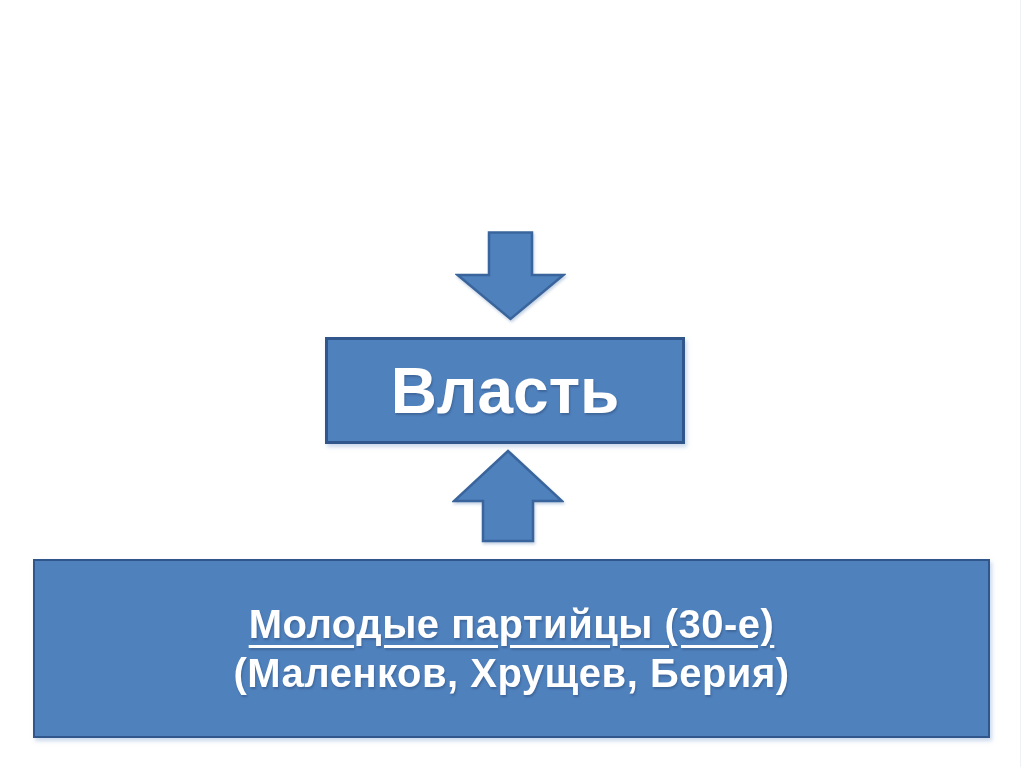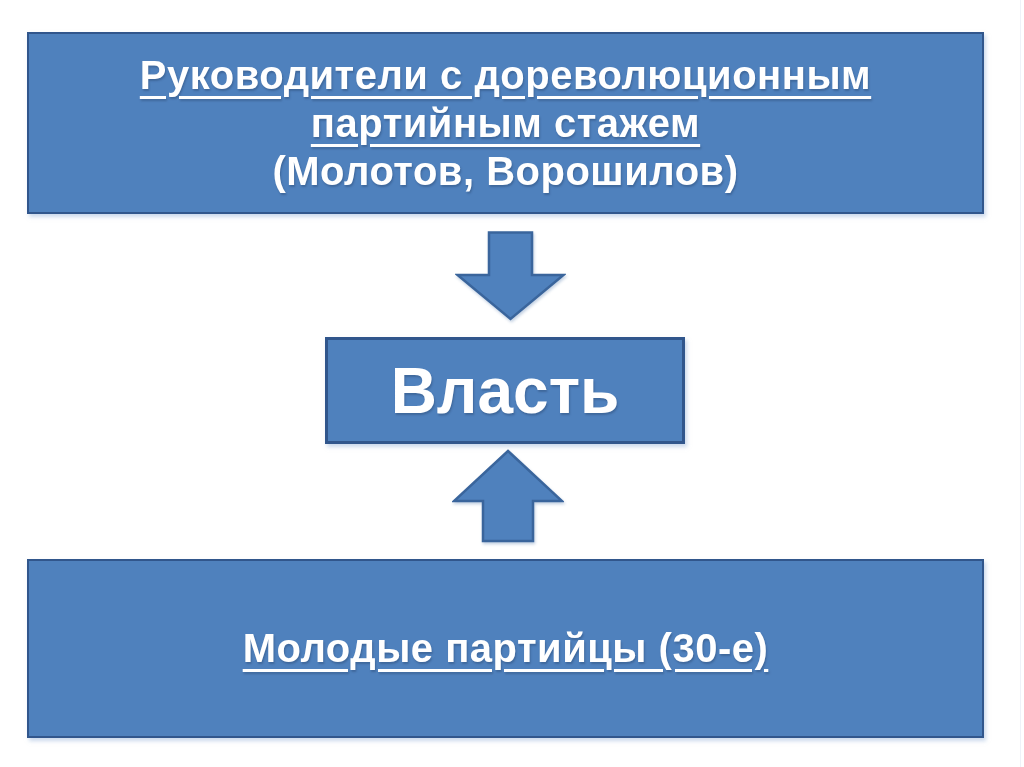--- a/index.html
+++ b/index.html
@@ -44,21 +44,21 @@
     left:27px;top:32px;width:957px;height:182px;
     font-size:40px;line-height:48px;
     letter-spacing:0.5px;
   }
   .center-box{
     left:325px;top:337px;width:360px;height:107px;
     border-width:3px;
     font-size:64px;line-height:1;
   }
   .bottom-box{
-    left:27px;top:559px;width:957px;height:179px;
+    left:33px;top:559px;width:957px;height:179px;
     font-size:40px;line-height:49px;
     letter-spacing:0.5px;
   }
 
   .arrow{
     position:absolute;
     filter:drop-shadow(1px 2px 1.5px rgba(120,150,190,0.45));
   }
   .arrow polygon{
     fill:var(--fill);
@@ -73,41 +73,35 @@
     position:absolute;
     right:3px;top:0;bottom:0;width:1px;
     background:#eef2f8;
   }
 </style>
 </head>
 <body>
 
 <div class="slide">
 
-  <div class="box top-box">
-    <div>
-      <span class="line u">Руководители с дореволюционным</span>
-      <span class="line u">партийным стажем</span>
-      <span class="line">(Молотов, Ворошилов)</span>
-    </div>
-  </div>
 
   <svg class="arrow arrow-down" width="111" height="90" viewBox="0 0 111 90" aria-hidden="true">
     <polygon points="34,1.5 77,1.5 77,44 108.5,44 55.5,88 2.5,44 34,44"></polygon>
   </svg>
 
   <div class="box center-box">
     <span class="line">Власть</span>
   </div>
 
   <svg class="arrow arrow-up" width="112" height="94" viewBox="0 0 112 94" aria-hidden="true">
     <polygon points="56,2 110,52 81,52 81,92 31,92 31,52 2,52"></polygon>
   </svg>
 
   <div class="box bottom-box">
     <div>
       <span class="line u">Молодые партийцы (30-е)</span>
+      <span class="line">(Маленков, Хрущев, Берия)</span>
     </div>
   </div>
 
   <div class="edge-line"></div>
 
 </div>
 
 </body></html>

